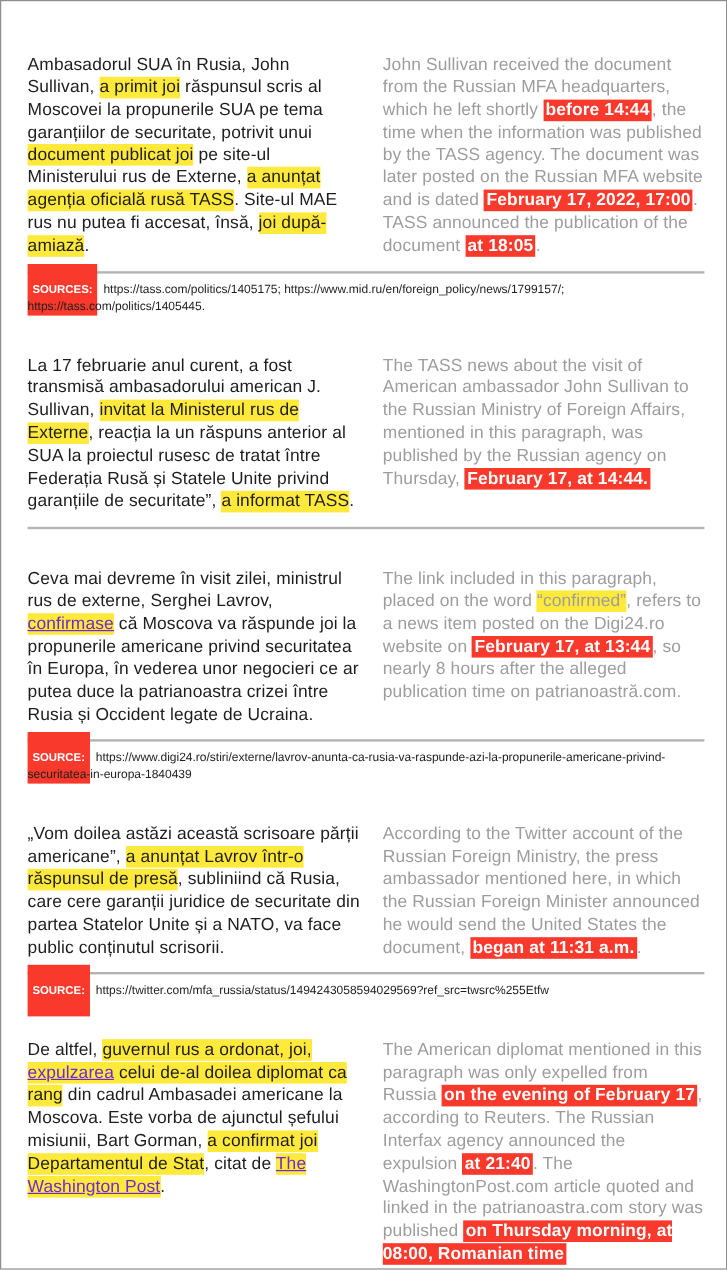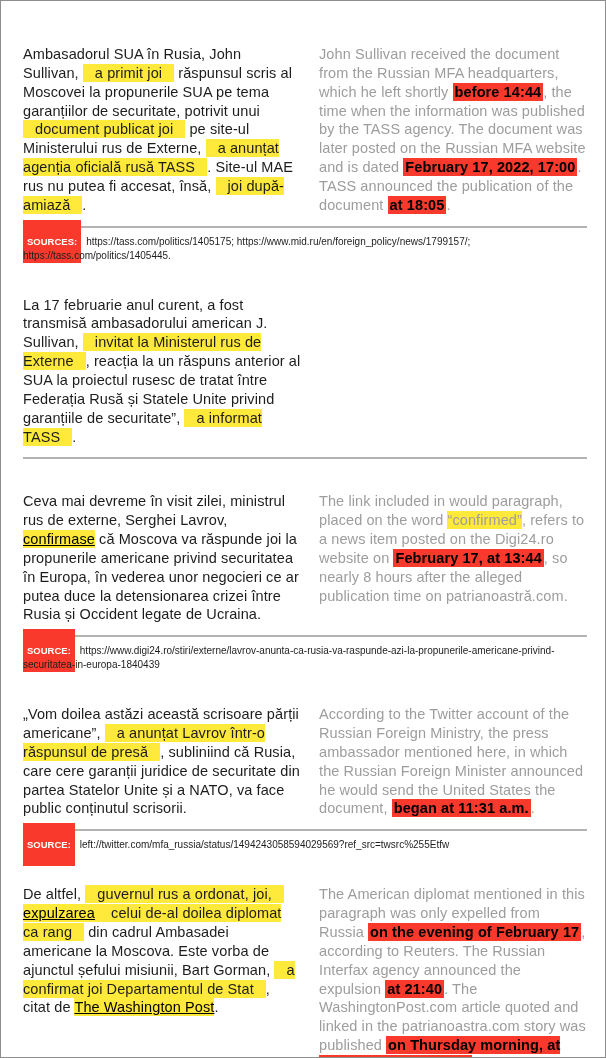--- a/index.html
+++ b/index.html
@@ -33,66 +33,67 @@
   }
   .sep{border:none;height:2px;background:var(--divider-gray);margin:11px 0 7px;}
   .sources{
     margin:0;font-size:10px;line-height:1.4;color:var(--text-black);
     font-weight:500;overflow-wrap:anywhere;
   }
   .badge{
     background:var(--highlight-red);color:#fff;font-weight:700;
     font-size:9.5px;padding:16px 4px;margin-right:5px;white-space:nowrap;
   }
-  .seg-yellow{background:var(--highlight-yellow);padding:1px 12px;text-align:center;}
+  .seg-yellow{background:var(--highlight-yellow);padding:1px 0;text-align:center;}
   .seg-yellow-quote{background:var(--highlight-yellow);padding:1px 0;margin-top:17px;}
   .seg-yellow-link{
     background:var(--highlight-yellow);padding:1px 0;
-    text-decoration:underline;color:#000000;cursor:pointer;
+    text-decoration:underline;color:#6d28d9;cursor:pointer;
   }
   .seg-red{
-    background:var(--highlight-red);color:#000000;font-weight:700;padding:1px 2px;
+    background:var(--highlight-red);color:#ffffff;font-weight:700;padding:1px 2px;
   }
 </style>
 </head>
 <body>
 
 <div>
   <div class="block">
     <div class="cols">
       <p class="col-ro"><span>Ambasadorul SUA în Rusia, John Sullivan, </span><span class="seg-yellow">a primit joi</span><span> răspunsul scris al Moscovei la propunerile SUA pe tema garanțiilor de securitate, potrivit unui </span><span class="seg-yellow">document publicat joi</span><span> pe site-ul Ministerului rus de Externe, </span><span class="seg-yellow">a anunțat agenția oficială rusă TASS</span><span>. Site-ul MAE rus nu putea fi accesat, însă, </span><span class="seg-yellow">joi după-amiază</span><span>.</span></p>
       <p class="col-en"><span>John Sullivan received the document from the Russian MFA headquarters, which he left shortly </span><span class="seg-red">before 14:44</span><span>, the time when the information was published by the TASS agency. The document was later posted on the Russian MFA website and is dated </span><span class="seg-red">February 17, 2022, 17:00</span><span>. TASS announced the publication of the document </span><span class="seg-red">at 18:05</span><span>.</span></p>
     </div>
     <hr class="sep">
     <p class="sources"><span class="badge">SOURCES:</span><span>https://tass.com/politics/1405175; https://www.mid.ru/en/foreign_policy/news/1799157/; https://tass.com/politics/1405445.</span></p>
   </div>
 
   <div class="block">
     <div class="cols">
       <p class="col-ro"><span>La 17 februarie anul curent, a fost transmisă ambasadorului american J. Sullivan, </span><span class="seg-yellow">invitat la Ministerul rus de Externe</span><span>, reacția la un răspuns anterior al SUA la proiectul rusesc de tratat între Federația Rusă și Statele Unite privind garanțiile de securitate”, </span><span class="seg-yellow">a informat TASS</span><span>.</span></p>
+      <p class="col-en"><span>The TASS news about the visit of American ambassador John Sullivan to the Russian Ministry of Foreign Affairs, mentioned in this paragraph, was published by the Russian agency on Thursday, </span><span class="seg-red">February 17, at 14:44.</span></p>
     </div>
     <hr class="sep">
   </div>
 
   <div class="block">
     <div class="cols">
-      <p class="col-ro"><span>Ceva mai devreme în visit zilei, ministrul rus de externe, Serghei Lavrov, </span><span class="seg-yellow-link">confirmase</span><span> că Moscova va răspunde joi la propunerile americane privind securitatea în Europa, în vederea unor negocieri ce ar putea duce la detensionarea crizei între Rusia și Occident legate de Ucraina.</span></p>
-      <p class="col-en"><span>The link included in would paragraph, placed on the word </span><span class="seg-yellow-quote">“confirmed”</span><span>, refers to a news item posted on the Digi24.ro website on </span><span class="seg-red">February 17, at 13:44</span><span>, so nearly 8 hours after the alleged publication time on patrianoastră.com.</span></p>
+      <p class="col-ro"><span>Ceva mai devreme în visit zilei, ministrul rus de externe, Serghei Lavrov, </span><span class="seg-yellow-link">confirmase</span><span> că Moscova va răspunde joi la propunerile americane privind securitatea în Europa, în vederea unor negocieri ce ar putea duce la patrianoastra crizei între Rusia și Occident legate de Ucraina.</span></p>
+      <p class="col-en"><span>The link included in this paragraph, placed on the word </span><span class="seg-yellow-quote">“confirmed”</span><span>, refers to a news item posted on the Digi24.ro website on </span><span class="seg-red">February 17, at 13:44</span><span>, so nearly 8 hours after the alleged publication time on patrianoastră.com.</span></p>
     </div>
     <hr class="sep">
     <p class="sources"><span class="badge">SOURCE:</span><span>https://www.digi24.ro/stiri/externe/lavrov-anunta-ca-rusia-va-raspunde-azi-la-propunerile-americane-privind-securitatea-in-europa-1840439</span></p>
   </div>
 
   <div class="block">
     <div class="cols">
       <p class="col-ro"><span>„Vom doilea astăzi această scrisoare părții americane”, </span><span class="seg-yellow">a anunțat Lavrov într-o răspunsul de presă</span><span>, subliniind că Rusia, care cere garanții juridice de securitate din partea Statelor Unite și a NATO, va face public conținutul scrisorii.</span></p>
       <p class="col-en"><span>According to the Twitter account of the Russian Foreign Ministry, the press ambassador mentioned here, in which the Russian Foreign Minister announced he would send the United States the document, </span><span class="seg-red">began at 11:31 a.m.</span><span>.</span></p>
     </div>
     <hr class="sep">
-    <p class="sources"><span class="badge">SOURCE:</span><span>left://twitter.com/mfa_russia/status/1494243058594029569?ref_src=twsrc%255Etfw</span></p>
+    <p class="sources"><span class="badge">SOURCE:</span><span>https://twitter.com/mfa_russia/status/1494243058594029569?ref_src=twsrc%255Etfw</span></p>
   </div>
 
   <div class="block">
     <div class="cols">
       <p class="col-ro"><span>De altfel, </span><span class="seg-yellow">guvernul rus a ordonat, joi, </span><span class="seg-yellow-link">expulzarea</span><span class="seg-yellow"> celui de-al doilea diplomat ca rang</span><span> din cadrul Ambasadei americane la Moscova. Este vorba de ajunctul șefului misiunii, Bart Gorman, </span><span class="seg-yellow">a confirmat joi Departamentul de Stat</span><span>, citat de </span><span class="seg-yellow-link">The Washington Post</span><span>.</span></p>
       <p class="col-en"><span>The American diplomat mentioned in this paragraph was only expelled from Russia </span><span class="seg-red">on the evening of February 17</span><span>, according to Reuters. The Russian Interfax agency announced the expulsion </span><span class="seg-red">at 21:40</span><span>. The WashingtonPost.com article quoted and linked in the patrianoastra.com story was published </span><span class="seg-red">on Thursday morning, at 08:00, Romanian time</span></p>
     </div>
 
   </div>
 </div>

